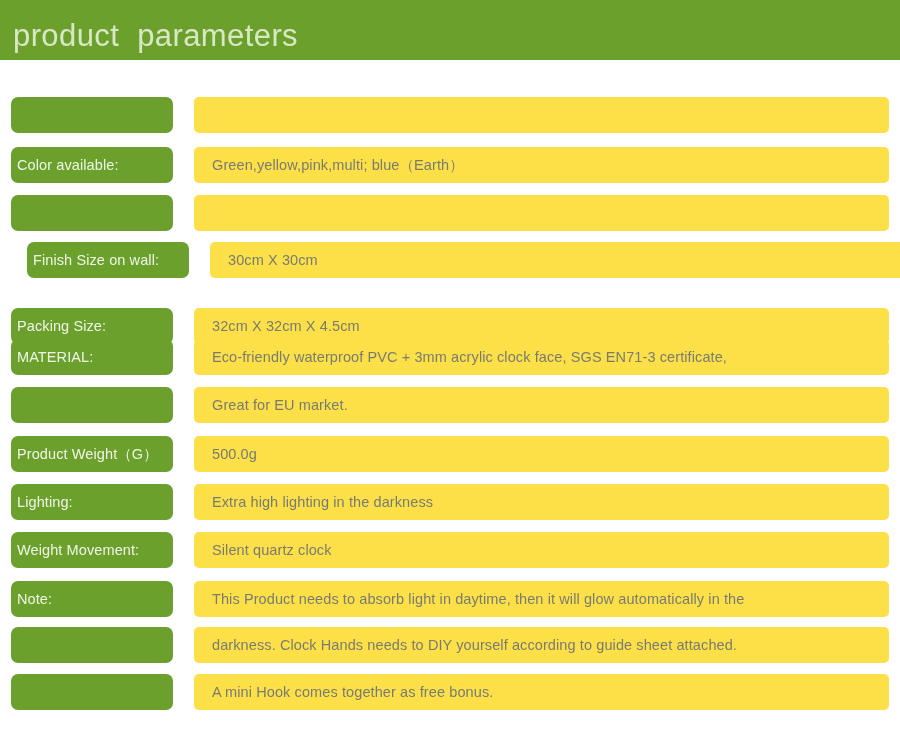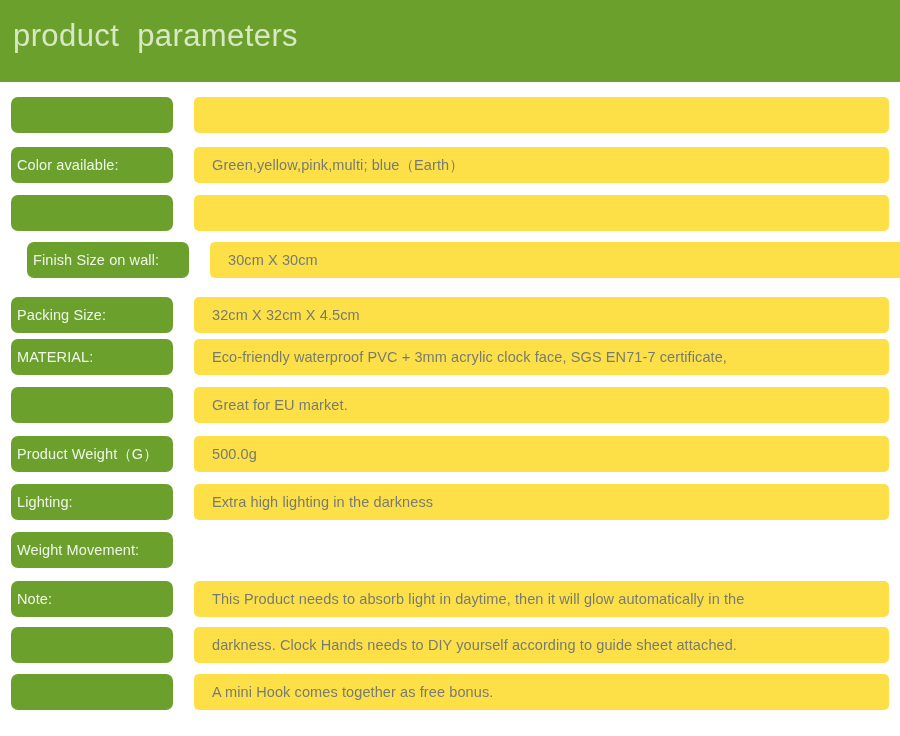--- a/index.html
+++ b/index.html
@@ -20,21 +20,21 @@
     height: 736px;
     background: #ffffff;
   }
 
   
   .header {
     position: absolute;
     left: 0;
     top: 0;
     width: 900px;
-    height: 82px;
+    height: 60px;
     background: #6ba02d;
     text-decoration: underline;
   }
   .header-title {
     position: absolute;
     left: 13px;
     top: 14px;
     font-size: 31px;
     font-weight: 300;
     letter-spacing: 0.4px;
@@ -142,34 +142,34 @@
         </div>
       </div>
       <div class="row" style="top: 168px; margin-left: 16px;">
         <div class="label-pill">
           <div class="label-text">Finish Size on wall:</div>
         </div>
         <div class="value-pill">
           <div class="value-text">30cm X 30cm</div>
         </div>
       </div>
-      <div class="row" style="top: 223px;">
+      <div class="row" style="top: 234px;">
         <div class="label-pill">
           <div class="label-text">Packing Size:</div>
         </div>
         <div class="value-pill">
           <div class="value-text">32cm X 32cm X 4.5cm</div>
         </div>
       </div>
       <div class="row" style="top: 265px; border-radius: 18px;">
         <div class="label-pill">
           <div class="label-text">MATERIAL:</div>
         </div>
         <div class="value-pill">
-          <div class="value-text">Eco-friendly waterproof PVC + 3mm acrylic clock face,  SGS EN71-7 certificate,</div>
+          <div class="value-text">Eco-friendly waterproof PVC + 3mm acrylic clock face,  SGS EN71-3 certificate,</div>
         </div>
       </div>
       <div class="row" style="top: 313px;">
         <div class="label-pill">
           <div class="label-text"></div>
         </div>
         <div class="value-pill">
           <div class="value-text">Great for EU market.</div>
         </div>
       </div>
@@ -186,20 +186,23 @@
           <div class="label-text">Lighting:</div>
         </div>
         <div class="value-pill">
           <div class="value-text">Extra high lighting in the darkness</div>
         </div>
       </div>
       <div class="row" style="top: 458px;">
         <div class="label-pill">
           <div class="label-text">Weight Movement:</div>
         </div>
+        <div class="value-pill">
+          <div class="value-text">Silent quartz clock</div>
+        </div>
       </div>
       <div class="row" style="top: 507px;">
         <div class="label-pill">
           <div class="label-text">Note:</div>
         </div>
         <div class="value-pill">
           <div class="value-text">This Product needs to absorb light in daytime, then it will glow automatically in the</div>
         </div>
       </div>
       <div class="row" style="top: 553px;">

